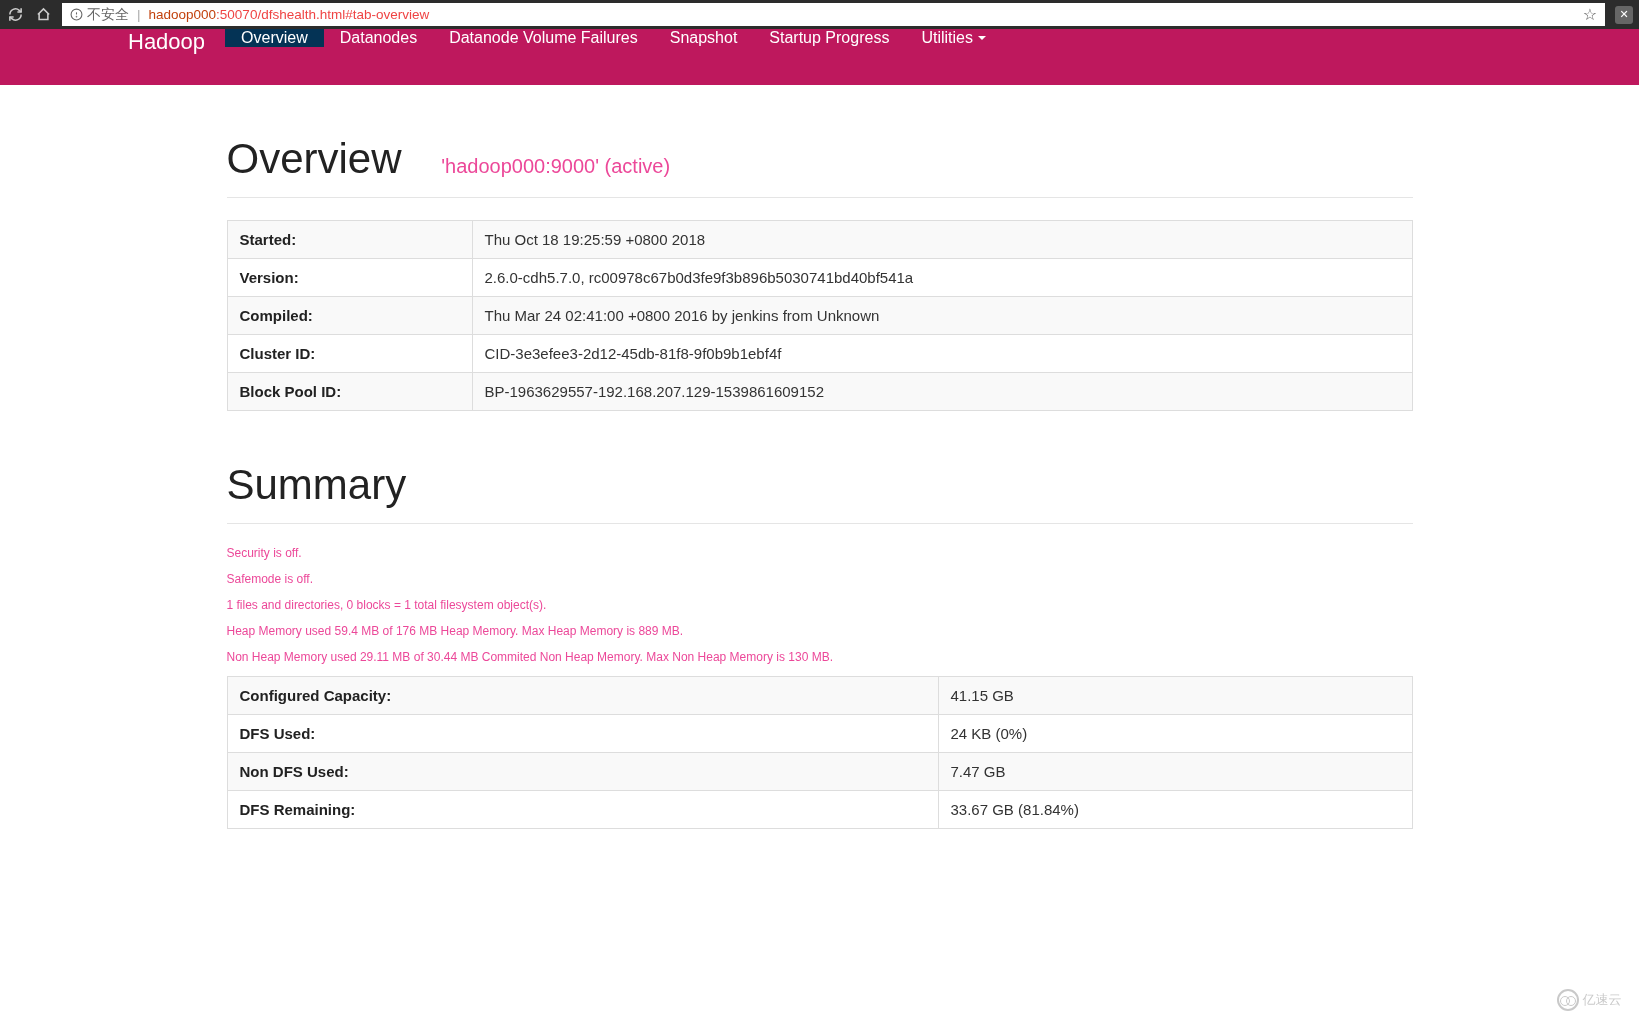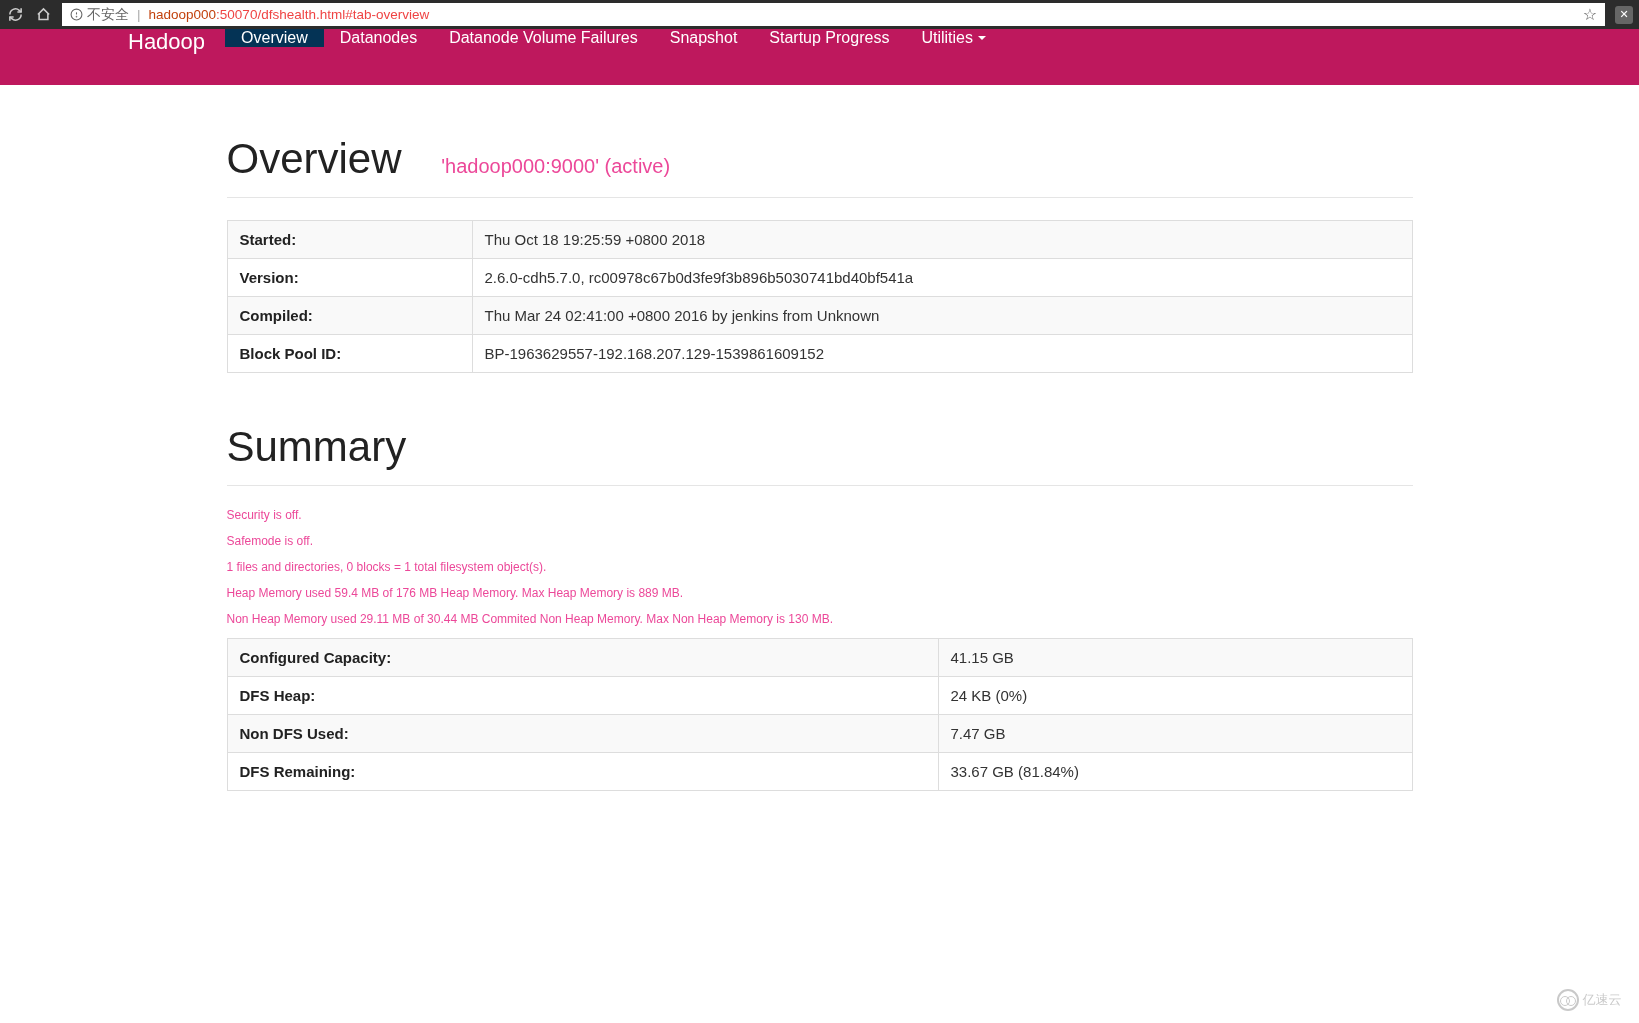--- a/index.html
+++ b/index.html
@@ -104,20 +104,24 @@
     </tr>
     <tr>
       <th>Version:</th>
       <td>2.6.0-cdh5.7.0, rc00978c67b0d3fe9f3b896b5030741bd40bf541a</td>
     </tr>
     <tr>
       <th>Compiled:</th>
       <td>Thu Mar 24 02:41:00 +0800 2016 by jenkins from Unknown</td>
     </tr>
     <tr>
+      <th>Cluster ID:</th>
+      <td>CID-3e3efee3-2d12-45db-81f8-9f0b9b1ebf4f</td>
+    </tr>
+    <tr>
       <th>Block Pool ID:</th>
       <td>BP-1963629557-192.168.207.129-1539861609152</td>
     </tr>
   </tbody>
     </table>
 
   <h1>Summary</h1>
 
   <p class="sline">Security is off.</p>
   <p class="sline">Safemode is off.</p>
@@ -125,21 +129,21 @@
   <p class="sline">Heap Memory used 59.4 MB of 176 MB Heap Memory. Max Heap Memory is 889 MB.</p>
   <p class="sline">Non Heap Memory used 29.11 MB of 30.44 MB Commited Non Heap Memory. Max Non Heap Memory is 130 MB.</p>
 
   <table class="table summary-table">
     <tbody>
         <tr>
       <th>Configured Capacity:</th>
       <td>41.15 GB</td>
     </tr>
     <tr>
-      <th>DFS Heap:</th>
+      <th>DFS Used:</th>
       <td>24 KB (0%)</td>
     </tr>
     <tr>
       <th>Non DFS Used:</th>
       <td>7.47 GB</td>
     </tr>
     <tr>
       <th>DFS Remaining:</th>
       <td>33.67 GB (81.84%)</td>
     </tr>

